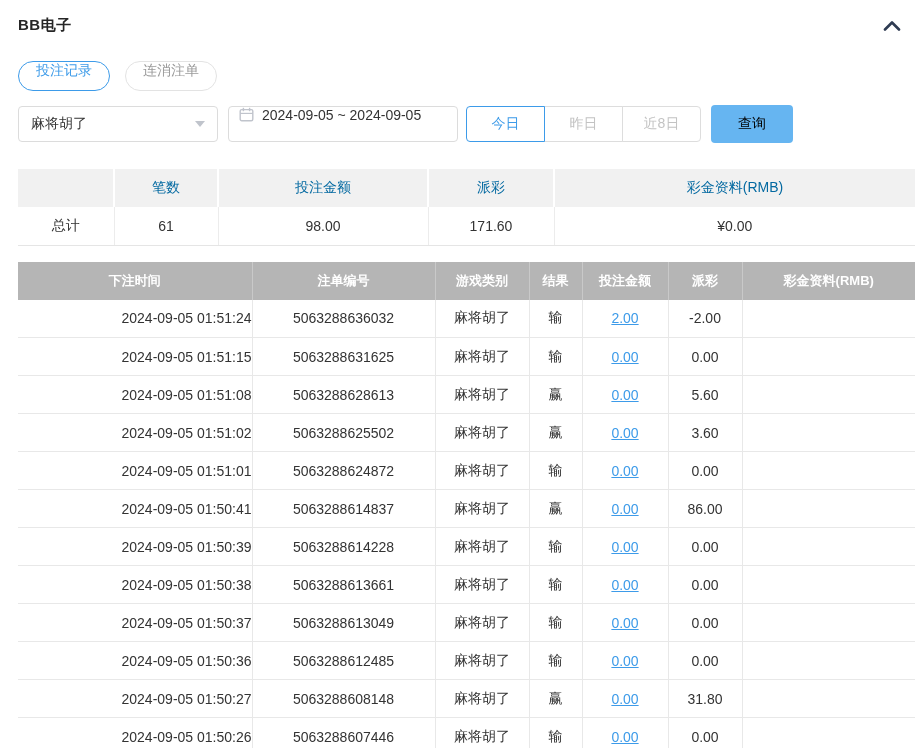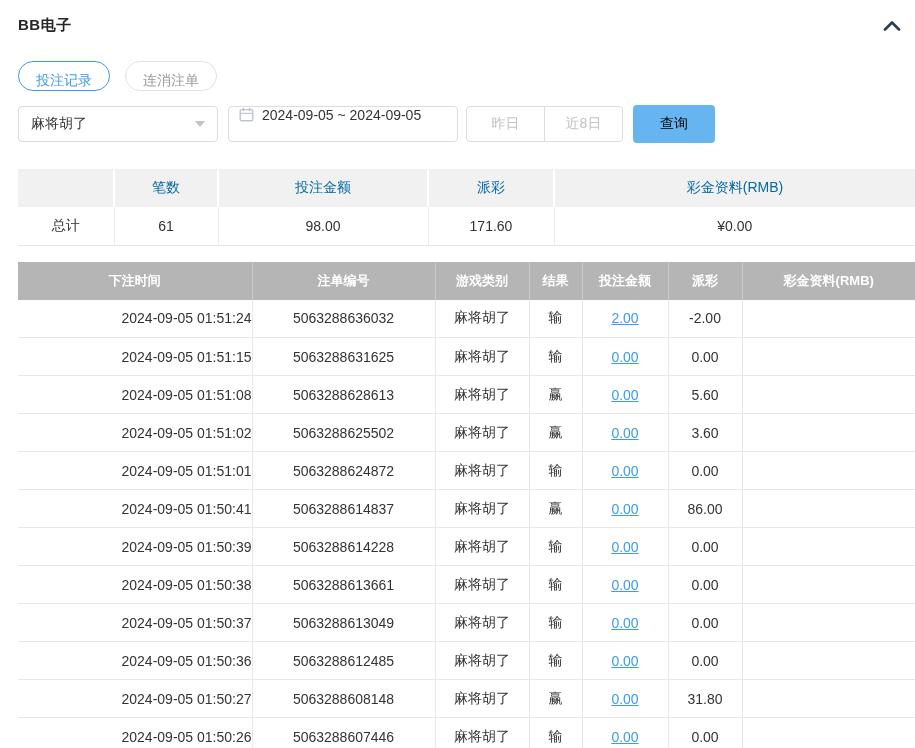--- a/index.html
+++ b/index.html
@@ -8,21 +8,21 @@
   .container { margin-left: 18px; width: 897px; padding-top: 16px; }
 
   
   .page-header { display: flex; align-items: center; }
   .page-title { font-size: 15px; font-weight: 700; color: #262626; letter-spacing: .5px; }
   .collapse-btn { margin-left: auto; margin-right: 14px; cursor: pointer; display: flex; align-items: center; }
 
   
   .tabs { margin-top: 26px; display: flex; gap: 15px; }
   .tab { height: 30px; padding: 0 17px; border-radius: 16px; border: 1px solid #e3e3e3;
-    display: inline-flex; align-items: flex-end; font-size: 14px; color: #9a9a9a; background: #fff; cursor: pointer; }
+    display: inline-flex; align-items: flex-start; font-size: 14px; color: #9a9a9a; background: #fff; cursor: pointer; }
   .tab.active { border-color: #3d9be9; color: #3d9be9; }
 
   
   .filters { margin-top: 14px; display: flex; align-items: center; }
   .select-box { width: 200px; height: 36px; border: 1px solid #dcdcdc; border-radius: 4px;
     display: flex; align-items: center; padding: 0 12px; font-size: 14px; color: #333; cursor: pointer; background: #fff; }
   .select-box .caret { margin-left: auto; width: 0; height: 0;
     border-left: 5px solid transparent; border-right: 5px solid transparent; border-top: 6px solid #c0c4cc; }
   .date-box { margin-left: 10px; width: 230px; height: 36px; border: 1px solid #dcdcdc; border-radius: 4px;
     display: flex; align-items: flex-start; padding: 0 10px; font-size: 14px; color: #333; background: #fff; cursor: pointer; }
@@ -93,20 +93,21 @@
           <rect x="1.2" y="2.6" width="12.6" height="11.2" rx="1.5" fill="none" stroke="#c0c4cc" stroke-width="1.4"></rect>
           <line x1="4.4" y1="0.8" x2="4.4" y2="4.2" stroke="#c0c4cc" stroke-width="1.4"></line>
           <line x1="10.6" y1="0.8" x2="10.6" y2="4.2" stroke="#c0c4cc" stroke-width="1.4"></line>
           <line x1="1.2" y1="6.4" x2="13.8" y2="6.4" stroke="#c0c4cc" stroke-width="1.2"></line>
         </svg>
       </span>
       <span>2024-09-05 ~ 2024-09-05</span>
     </div>
 
     <div class="range-group">
+      <button class="range-btn active">今日</button>
       <button class="range-btn">昨日</button>
       <button class="range-btn">近8日</button>
     </div>
 
     <button class="search-btn">查询</button>
   </div>
 
   <table class="summary-table">
     <colgroup>
         <col style="width:96px">

